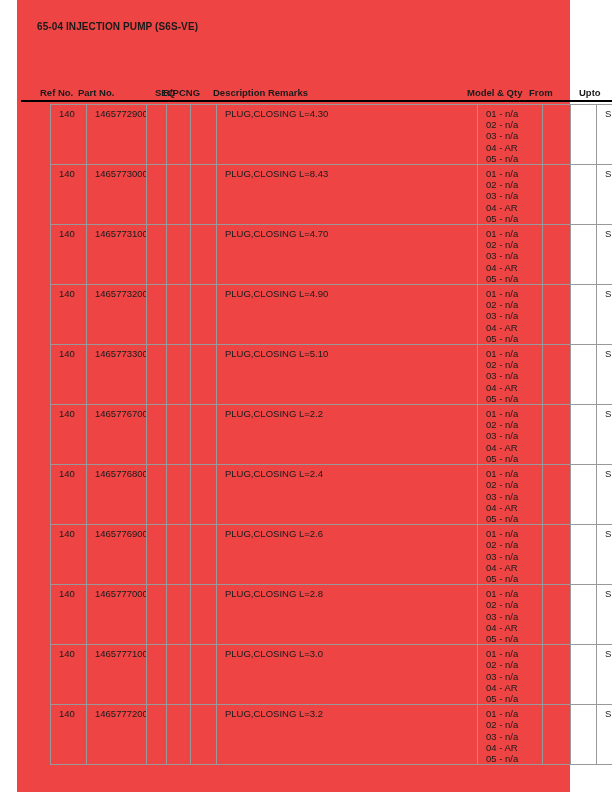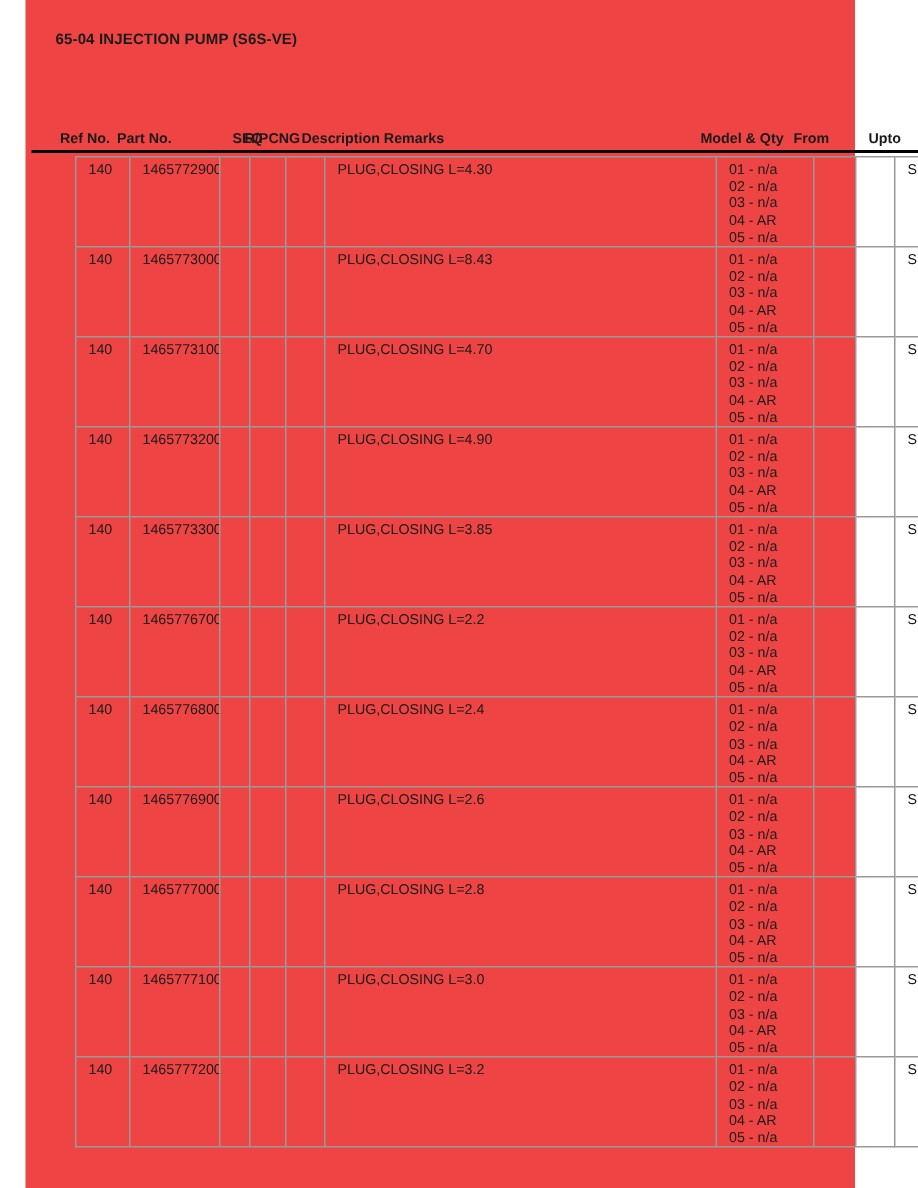--- a/index.html
+++ b/index.html
@@ -27,21 +27,21 @@
   .col-headers {
     position: absolute; left: 0; top: 87px; width: 612px; height: 12px;
     font-size: 9.5px; font-weight: bold;
   }
   .col-headers span { position: absolute; top: 0; white-space: nowrap; }
   .h-ref   { left: 23px; }
   .h-part  { left: 61px; }
   .h-rp    { left: 117px; padding-left: 29px; }
   .h-seq   { left: 138px; }
   .h-cng   { left: 162px; }
-  .h-desc  { left: 184px; }
+  .h-desc  { left: 196px; }
   .h-model { left: 450px; }
   .h-from  { left: 512px; }
   .h-upto  { left: 562px; }
   .h-mr    { left: 567px; padding-left: 33px; }
 
   .header-rule {
     position: absolute; left: 4px; top: 100px;
     width: 604px; height: 2px; background: #000000;
   }
 
@@ -165,21 +165,21 @@
     <td class="c-from"></td>
     <td class="c-upto"></td>
     <td class="c-mr">S</td>
   </tr>
         <tr>
     <td class="c-ref">140</td>
     <td class="c-part">1465773300</td>
     <td class="c-rp"></td>
     <td class="c-seq"></td>
     <td class="c-cng"></td>
-    <td class="c-desc">PLUG,CLOSING L=3.85</td>
+    <td class="c-desc">PLUG,CLOSING L=5.10</td>
     <td class="c-model">01 - n/a
 02 - n/a
 03 - n/a
 04 - AR
 05 - n/a</td>
     <td class="c-from"></td>
     <td class="c-upto"></td>
     <td class="c-mr">S</td>
   </tr>
         <tr>

